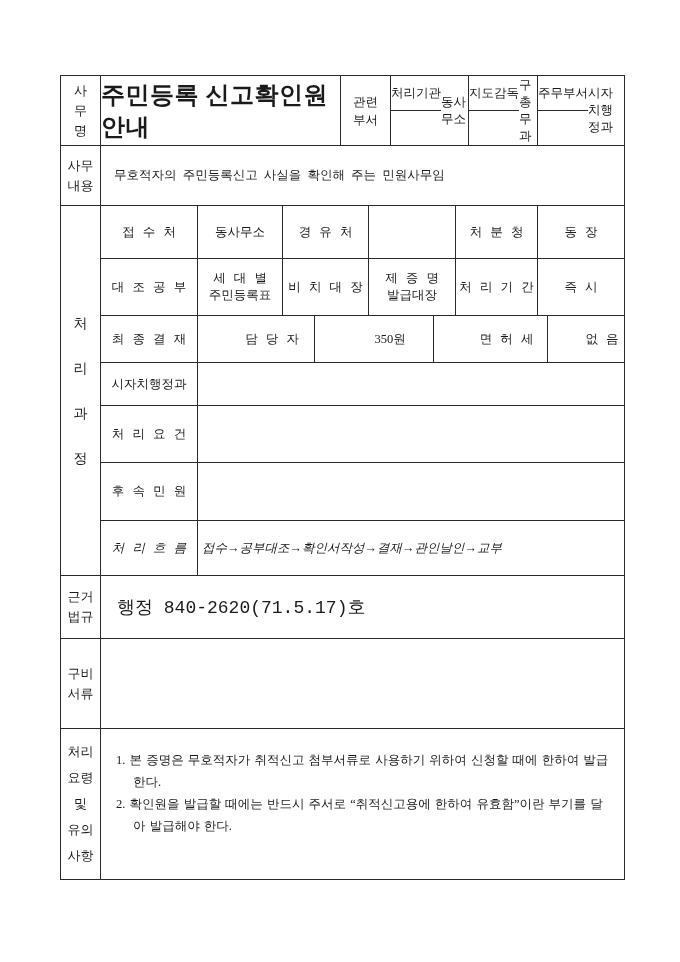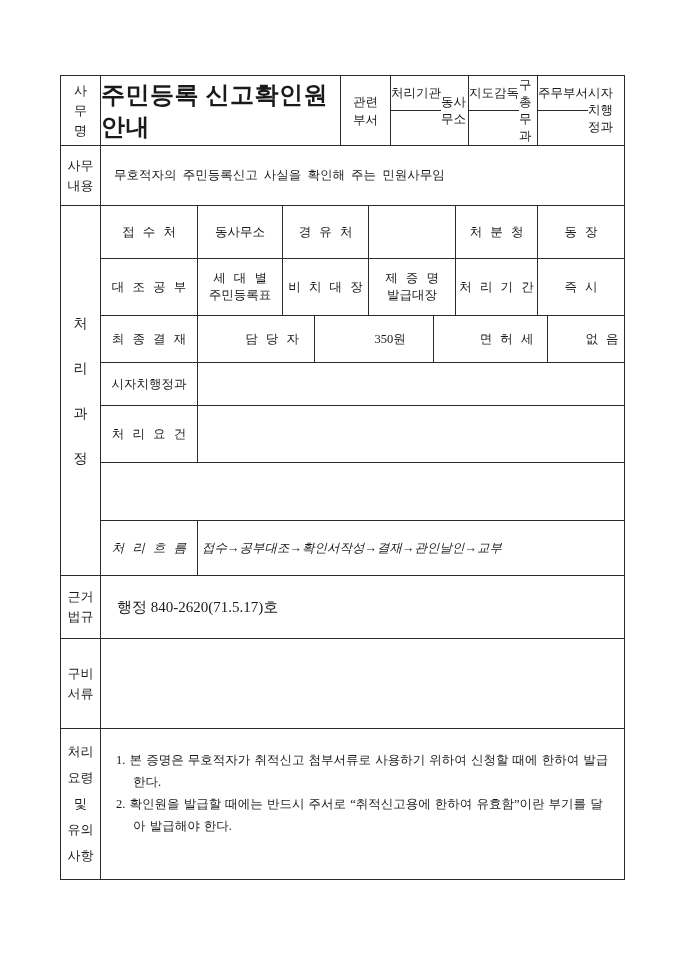--- a/index.html
+++ b/index.html
@@ -152,21 +152,22 @@
     word-spacing: 0;
   }
 
   
   .sec-legal { height: 63px; justify-content: center; }
   .legal-cell {
     flex: 1;
     display: flex;
     align-items: center;
     padding-left: 16px;
-    font-size: 15px;
+    font-size: 18px;
+    font-family: Liberation Mono, monospace;
   }
 
   
   .sec-docs { height: 90px; }
   .docs-cell { flex: 1; }
 
   
   .sec-instructions { flex: 1; }
   .instr-label { line-height: 26px; }
   .notes {
@@ -253,20 +254,21 @@
           <div class="pcell c1">시자치행정과</div>
           <div class="pcell wide-content"></div>
         </div>
 
         <div class="prow r5">
           <div class="pcell c1">처 리 요 건</div>
           <div class="pcell wide-content"></div>
         </div>
 
         <div class="prow r6">
+          <div class="pcell c1">후 속 민 원</div>
           <div class="pcell wide-content"></div>
         </div>
 
         <div class="prow r7">
           <div class="pcell c1">처 리 흐 름</div>
           <div class="pcell wide-content">접수→공부대조→확인서작성→결재→관인날인→교부</div>
         </div>
 
       </div>
     </div>

